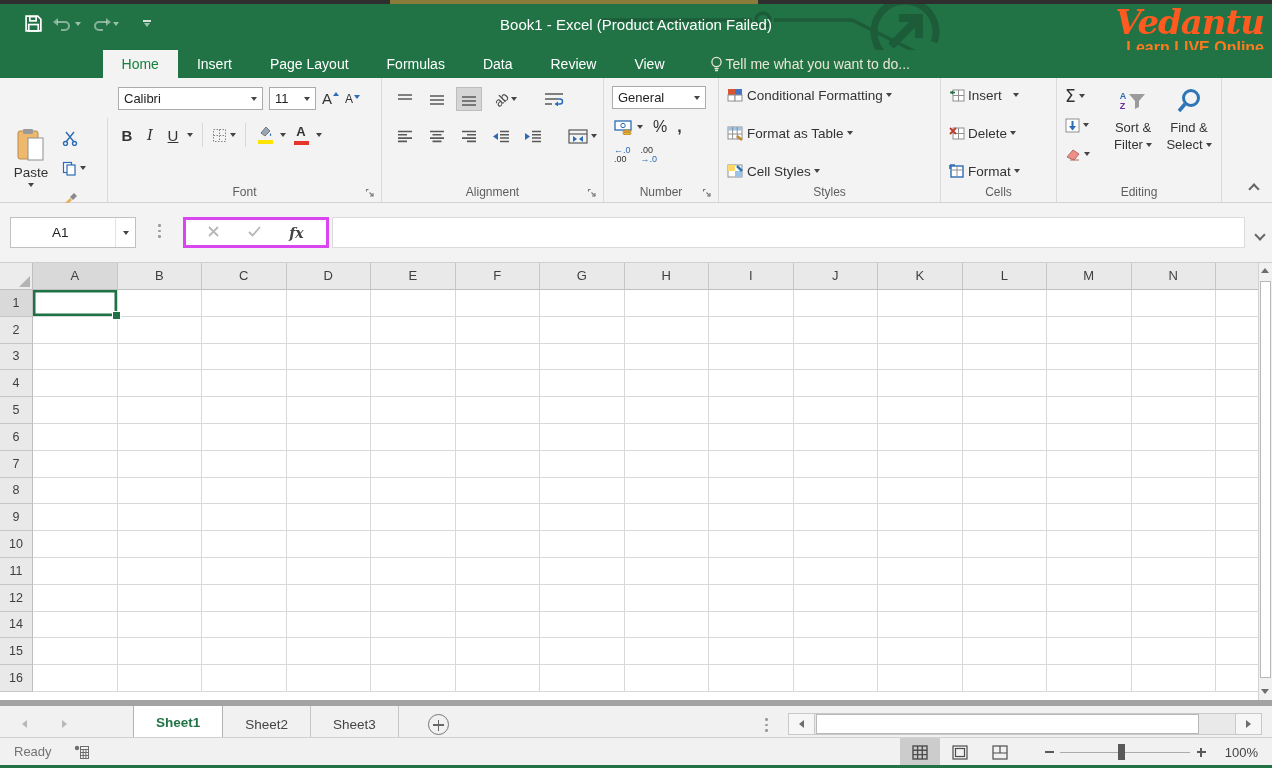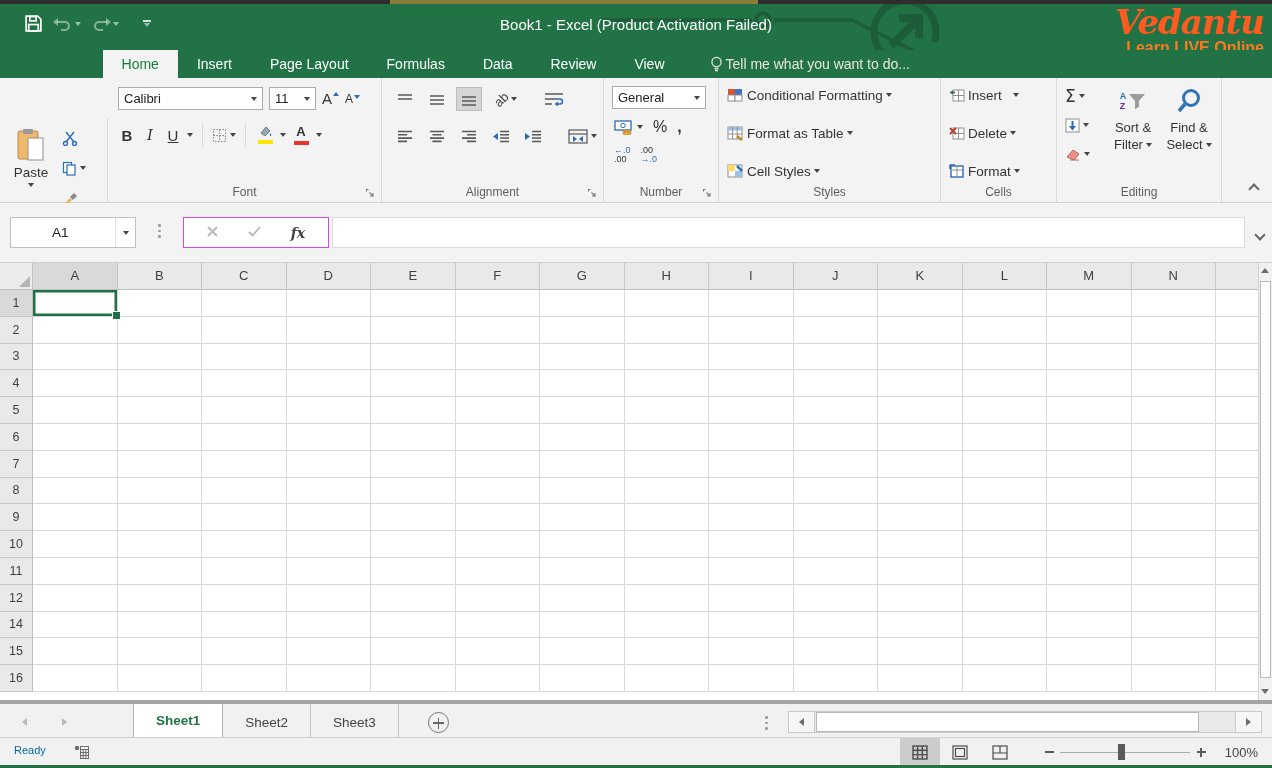--- a/index.html
+++ b/index.html
@@ -95,21 +95,21 @@
   .chev.down { transform:rotate(-45deg); }
 
   
   #formula-row { top:203px; left:0; width:1272px; height:60px; background:#f3f3f3; border-bottom:1px solid #cfcfcf; }
   #name-box { position:absolute; left:10px; top:14px; width:126px; height:31px; background:#fff; border:1px solid #c0c0c0; display:flex; align-items:center; }
   #name-box .nb-text { flex:1; padding-left:8px; font-size:13.5px; color:#222;margin-left:33px; }
   #name-box .nb-arrow { width:20px; height:100%; display:flex; align-items:center; justify-content:center; border-left:1px solid #e3e3e3; }
   .vdots { display:flex; flex-direction:column; gap:3px; align-items:center; }
   .vdots i { width:2.5px; height:2.5px; border-radius:50%; background:#9a9a9a; display:block; }
   #fb-dots { position:absolute; left:158px; top:21px; }
-  #fx-bar { position:absolute; left:183px; top:14px; width:146px; height:31px; background:#fff; border:1px solid #d946ef; display:flex; align-items:center; justify-content:space-around; padding:0 8px; }
+  #fx-bar { position:absolute; left:183px; top:14px; width:146px; height:31px; background:#fff; border:3px solid #d946ef; display:flex; align-items:center; justify-content:space-around; padding:0 8px; }
   #formula-input { position:absolute; left:332px; top:14px; width:913px; height:31px; background:#fff; border:1px solid #dcdcdc; padding:0 8px; display:flex; align-items:center; color:#222; }
   #fb-expand { position:absolute; right:8px; top:24px; }
 
   
   #grid { top:263px; left:0; width:1272px; height:437px; background:#fff; overflow:hidden; }
   #grid-inner { position:absolute; left:0; top:0; width:1258px; height:437px; overflow:hidden; }
   #col-row { display:flex; height:27px; }
   .corner { width:33px; height:27px; background:#ececec; border-right:1px solid #bfbfbf; border-bottom:1px solid #bfbfbf; position:relative; }
   .corner .tri { position:absolute; right:2px; bottom:2px; width:0; height:0; border-left:11px solid transparent; border-bottom:11px solid #b4b4b4; }
   .col-h { width:84.5px; height:27px; background:#e9e9e9; border-right:1px solid #c6c6c6; border-bottom:1px solid #bfbfbf; text-align:center; line-height:26px; font-size:13px; color:#3f3f3f; }
@@ -125,39 +125,39 @@
   #vscroll { position:absolute; right:0; top:0; width:14px; height:437px; background:#f1f1f1; border-left:1px solid #d2d2d2; }
   .tri-up { width:0; height:0; border-left:4px solid transparent; border-right:4px solid transparent; border-bottom:5px solid #6d6d6d; }
   .tri-down { width:0; height:0; border-left:4px solid transparent; border-right:4px solid transparent; border-top:5px solid #6d6d6d; }
   .tri-left { width:0; height:0; border-top:4px solid transparent; border-bottom:4px solid transparent; border-right:5px solid #6d6d6d; }
   .tri-right { width:0; height:0; border-top:4px solid transparent; border-bottom:4px solid transparent; border-left:5px solid #6d6d6d; }
   #vs-up { position:absolute; top:5px; left:2px; }
   #vs-thumb { position:absolute; top:18px; bottom:22px; left:1px; width:11px; background:#fff; border:1px solid #b8b8b8; }
   #vs-down { position:absolute; bottom:6px; left:2px; }
 
   
-  #sheetbar { top:700px; left:0; width:1272px; height:37px; background:#f1f1f1; border-top:4px solid #a3a3a3; }
+  #sheetbar { top:700px; left:0; width:1272px; height:37px; background:#f1f1f1; border-top:6px solid #a3a3a3; }
   #nav-left { position:absolute; left:22px; top:14px; border-right-color:#b9b9b9; }
   #nav-right { position:absolute; left:62px; top:14px; border-left-color:#b9b9b9; }
   #sheet-tabs { position:absolute; left:133px; top:0; height:36px; display:flex; }
   .sheet-tab { padding:0 22px; display:flex; align-items:center; font-size:13.5px; color:#444; border-right:1px solid #c6c6c6; cursor:default; }
   .sheet-tab.active { background:#fff; color:#217346; font-weight:bold; border:1px solid #b1b1b1; border-top:none; border-bottom:3px solid #217346; }
   #plus-btn { position:absolute; left:428px; top:8px; width:21px; height:21px; border:1px solid #767676; border-radius:50%; }
   #plus-btn::before { content:""; position:absolute; left:4px; top:9px; width:11px; height:1.8px; background:#666; }
   #plus-btn::after { content:""; position:absolute; left:8.6px; top:4.5px; width:1.8px; height:11px; background:#666; }
   #sb-dots { position:absolute; left:765px; top:12px; }
   #hscroll { position:absolute; left:788px; top:7px; width:474px; height:22px; background:#e9e9e9; border:1px solid #c9c9c9; }
   #hs-left { position:absolute; left:0; top:0; width:26px; height:20px; background:#f6f6f6; border-right:1px solid #c9c9c9; display:flex; align-items:center; justify-content:center; }
   #hs-thumb { position:absolute; left:27px; top:0; width:383px; height:20px; background:#fff; border:1px solid #b8b8b8; }
   #hs-right { position:absolute; right:0; top:0; width:26px; height:20px; background:#f6f6f6; border-left:1px solid #c9c9c9; display:flex; align-items:center; justify-content:center; }
 
   
   #statusbar { top:737px; left:0; width:1272px; height:31px; background:#f1f1f1; border-top:1px solid #d0d0d0; }
   #statusbar::after { content:""; position:absolute; left:0; bottom:0; width:100%; height:3px; background:#217346; }
-  #sb-ready { position:absolute; left:14px; top:6px; font-size:11px; color:#0369a1; }
+  #sb-ready { position:absolute; left:14px; top:6px; font-size:13px; color:#737373; }
   #sb-macro { position:absolute; left:74px; top:7px; }
   #sb-right { position:absolute; right:14px; top:0; height:28px; display:flex; align-items:center; }
   .view-btn { width:40px; height:28px; display:flex; align-items:center; justify-content:center; }
   .view-btn.selected { background:#cccccc; }
   #zoom-out { margin-left:18px; width:22px; display:flex; justify-content:center; }
   .minusbar { width:9px; height:2px; background:#595959; }
   #zoom-slider { width:130px; height:28px; position:relative; }
   #zoom-slider .track { position:absolute; left:0; right:0; top:13.5px; height:1px; background:#ababab; }
   #zoom-slider .thumb { position:absolute; left:58px; top:6px; width:7px; height:16px; background:#595959; }
   #zoom-in { width:22px; display:flex; justify-content:center; position:relative; height:28px; align-items:center; }

